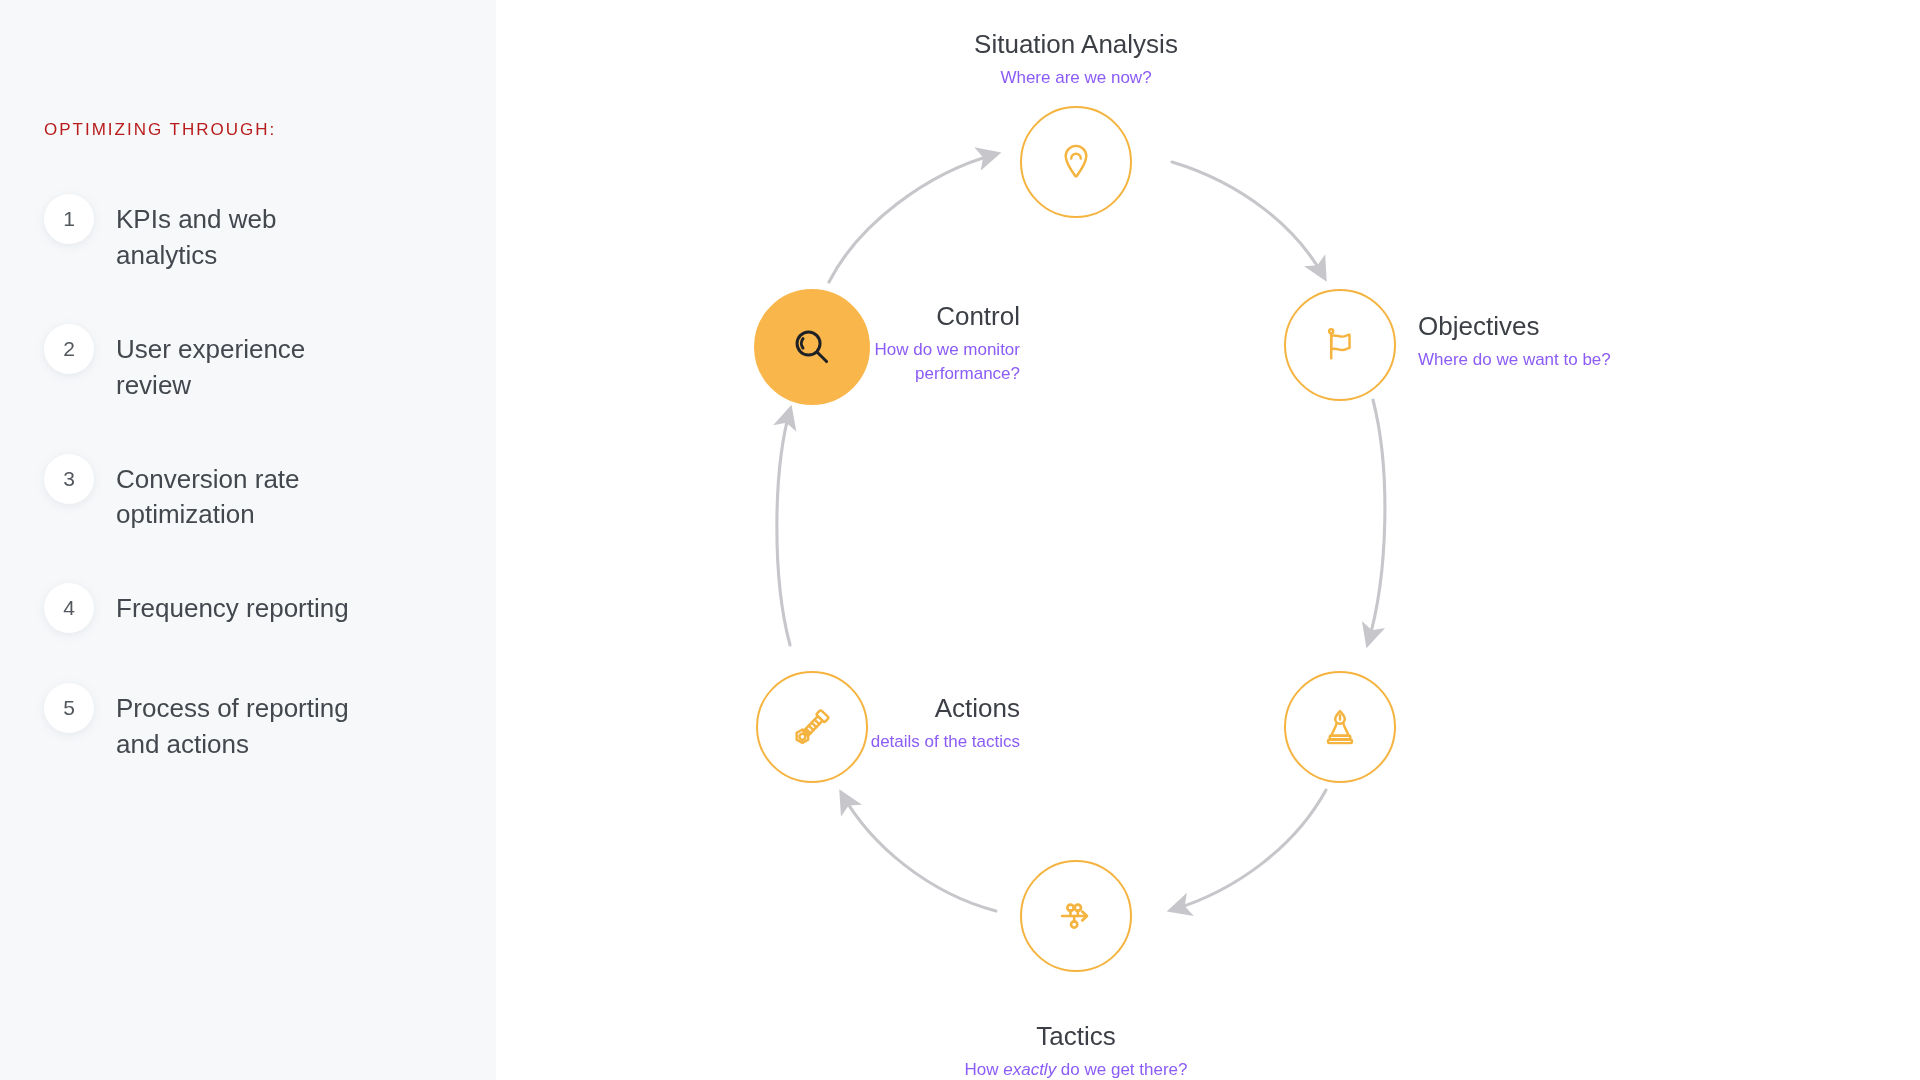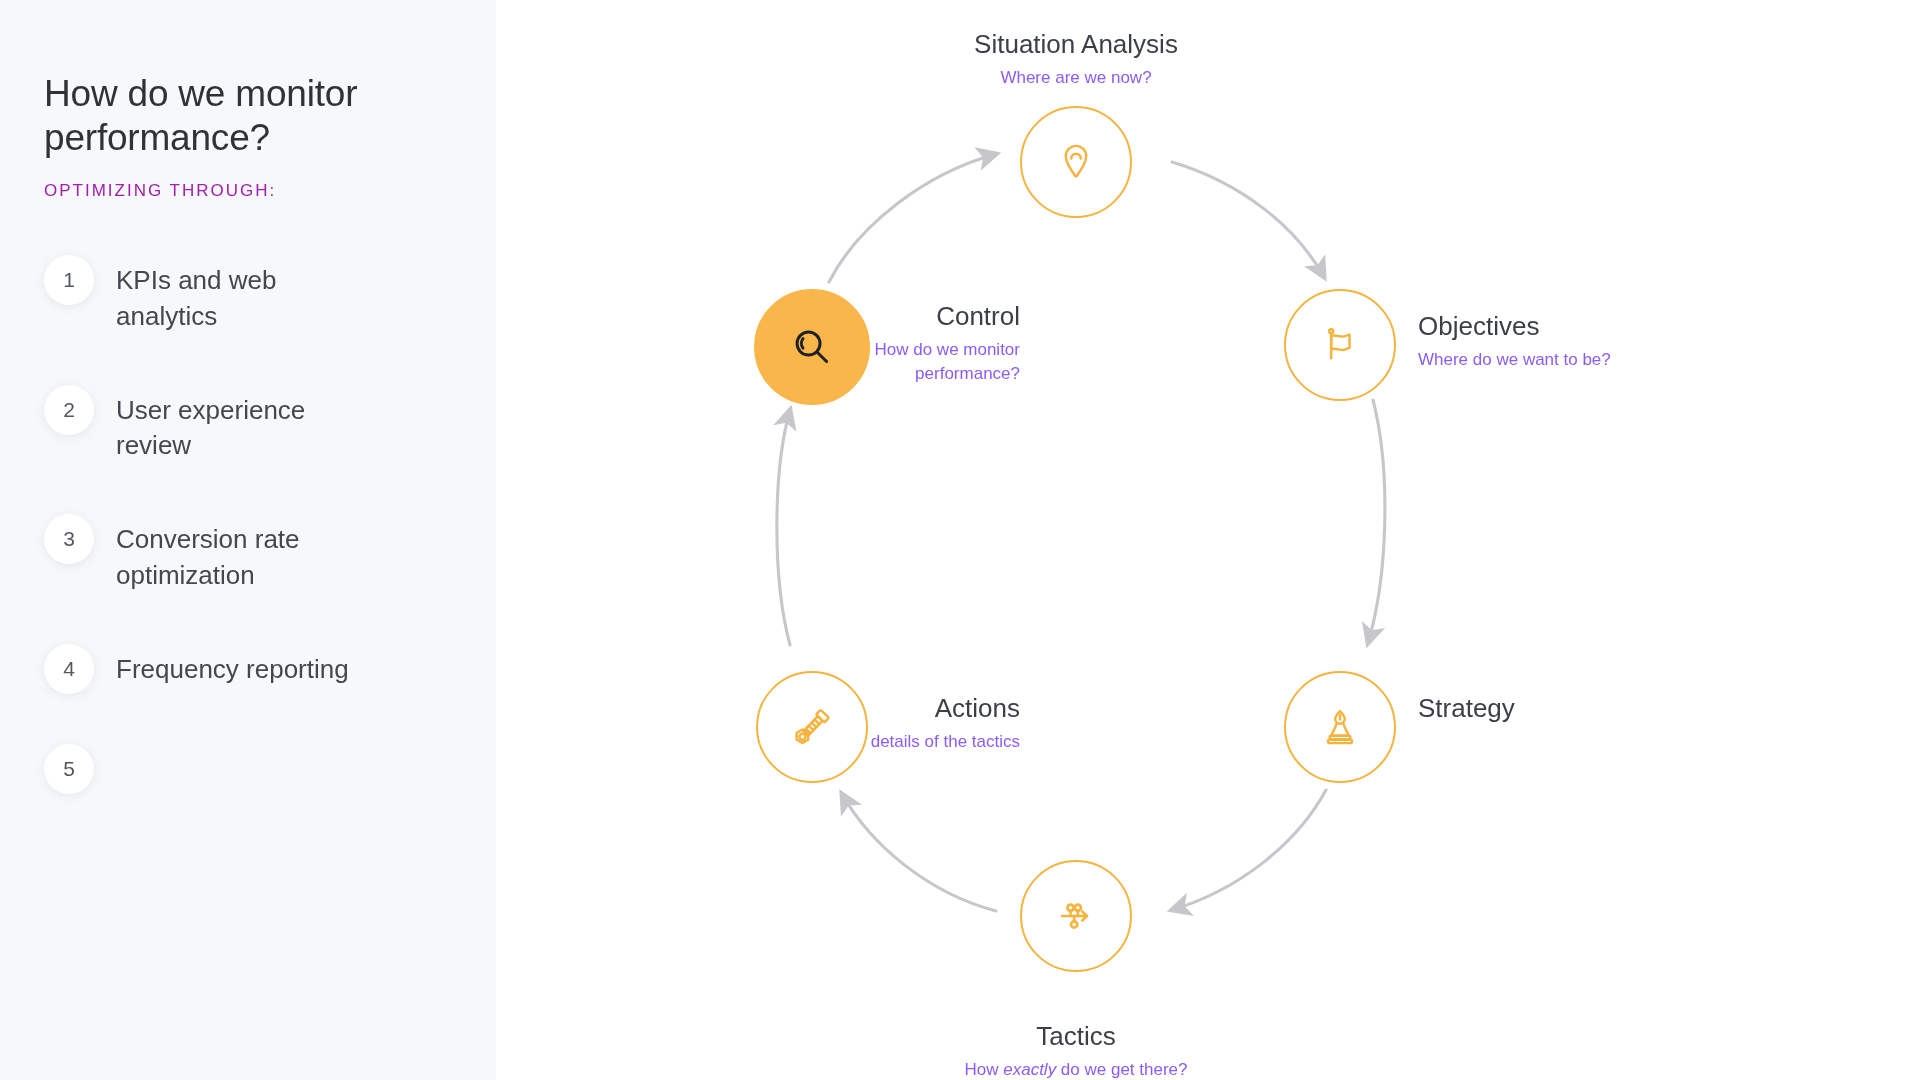--- a/index.html
+++ b/index.html
@@ -17,23 +17,23 @@
     background:#F6F8FA;
     padding:72px 44px 0 44px;
     position:relative; flex:none;
   }
   .sb-title {
     font-size:37px; line-height:1.20; font-weight:400;
     color:#2F3337; letter-spacing:-0.2px;
     max-width:400px;
   }
   .sb-sub {
-    margin-top:20px;
+    margin-top:48px;
     font-size:17px; letter-spacing:2.0px;
-    color:#a21caf; font-weight:400; text-transform:uppercase;
+    color:#b91c1c; font-weight:400; text-transform:uppercase;
   }
   .sb-list { margin-top:58px; }
   .sb-item { display:flex; align-items:flex-start; margin-bottom:54px; }
   .sb-badge {
     width:50px; height:50px; flex:none;
     border-radius:50%; background:#FFFFFF;
     box-shadow:0 2px 10px rgba(120,130,145,0.13);
     display:flex; align-items:center; justify-content:center;
     font-size:21px; color:#53585E; font-weight:400;
     margin-right:22px; margin-top:-4px;
@@ -63,21 +63,20 @@
   .lbl.right   { text-align:left; }
   .lbl.left    { text-align:right; }
   .lbl .s em { font-style:italic; }
 </style>
 </head>
 <body>
 
 <div class="page">
 
   <aside class="sidebar">
-    <h1 class="sb-title">How do we monitor performance?</h1>
     <div class="sb-sub">OPTIMIZING THROUGH:</div>
 
     <div class="sb-list">
       <div class="sb-item">
         <div class="sb-badge">1</div>
         <div class="sb-label">KPIs and web analytics</div>
       </div>
       <div class="sb-item">
         <div class="sb-badge">2</div>
         <div class="sb-label">User experience review</div>
@@ -85,20 +84,21 @@
       <div class="sb-item">
         <div class="sb-badge">3</div>
         <div class="sb-label">Conversion rate optimization</div>
       </div>
       <div class="sb-item">
         <div class="sb-badge">4</div>
         <div class="sb-label">Frequency reporting</div>
       </div>
       <div class="sb-item">
         <div class="sb-badge">5</div>
+        <div class="sb-label">Process of reporting and actions</div>
       </div>
     </div>
   </aside>
 
   <main class="main">
     <div class="diagram">
 
       <svg class="arrows" viewBox="0 0 1424 1080">
         <defs>
           <marker id="ah" markerWidth="9" markerHeight="9" refX="6.2" refY="4.5" orient="auto" markerUnits="strokeWidth">
@@ -152,21 +152,20 @@
         <div class="circle" style="left:788px; top:671px; width:112px; height:112px;">
           <svg width="44" height="44" viewBox="0 0 24 24" fill="none" stroke="#F5B33F" stroke-width="1.35" stroke-linecap="round" stroke-linejoin="round">
             <path d="M12 3.3c1.5 1.6 2.6 3 2.6 4.3A2.6 2.6 0 0 1 12 10.2a2.6 2.6 0 0 1-2.6-2.6c0-1.3 1.1-2.7 2.6-4.3z"></path>
             <path d="M10.1 10.2c-0.6 2.4-2.1 4.4-2.9 6.6h9.6c-0.8-2.2-2.3-4.2-2.9-6.6"></path>
             <rect x="6.4" y="16.8" width="11.2" height="1.9" rx="0.5"></rect>
             <rect x="5.5" y="18.9" width="13" height="1.9" rx="0.6"></rect>
             <path d="M12 5.6v2.3"></path>
           </svg>
         </div>
         <div class="lbl right" style="left:922px; top:692px; width:360px;">
-          <div class="t">Strategy</div>
         </div>
       </div>
 
       <div class="node">
         <div class="circle" style="left:524px; top:860px; width:112px; height:112px;">
           <svg width="44" height="44" viewBox="0 0 24 24" fill="none" stroke="#F5B33F" stroke-width="1.45" stroke-linecap="round" stroke-linejoin="round">
             <path d="M4.4 12h13.4"></path>
             <path d="M15.4 9.6l2.6 2.4-2.6 2.4"></path>
             <path d="M9 8.9V12"></path>
             <path d="M13 8.9V12"></path>

